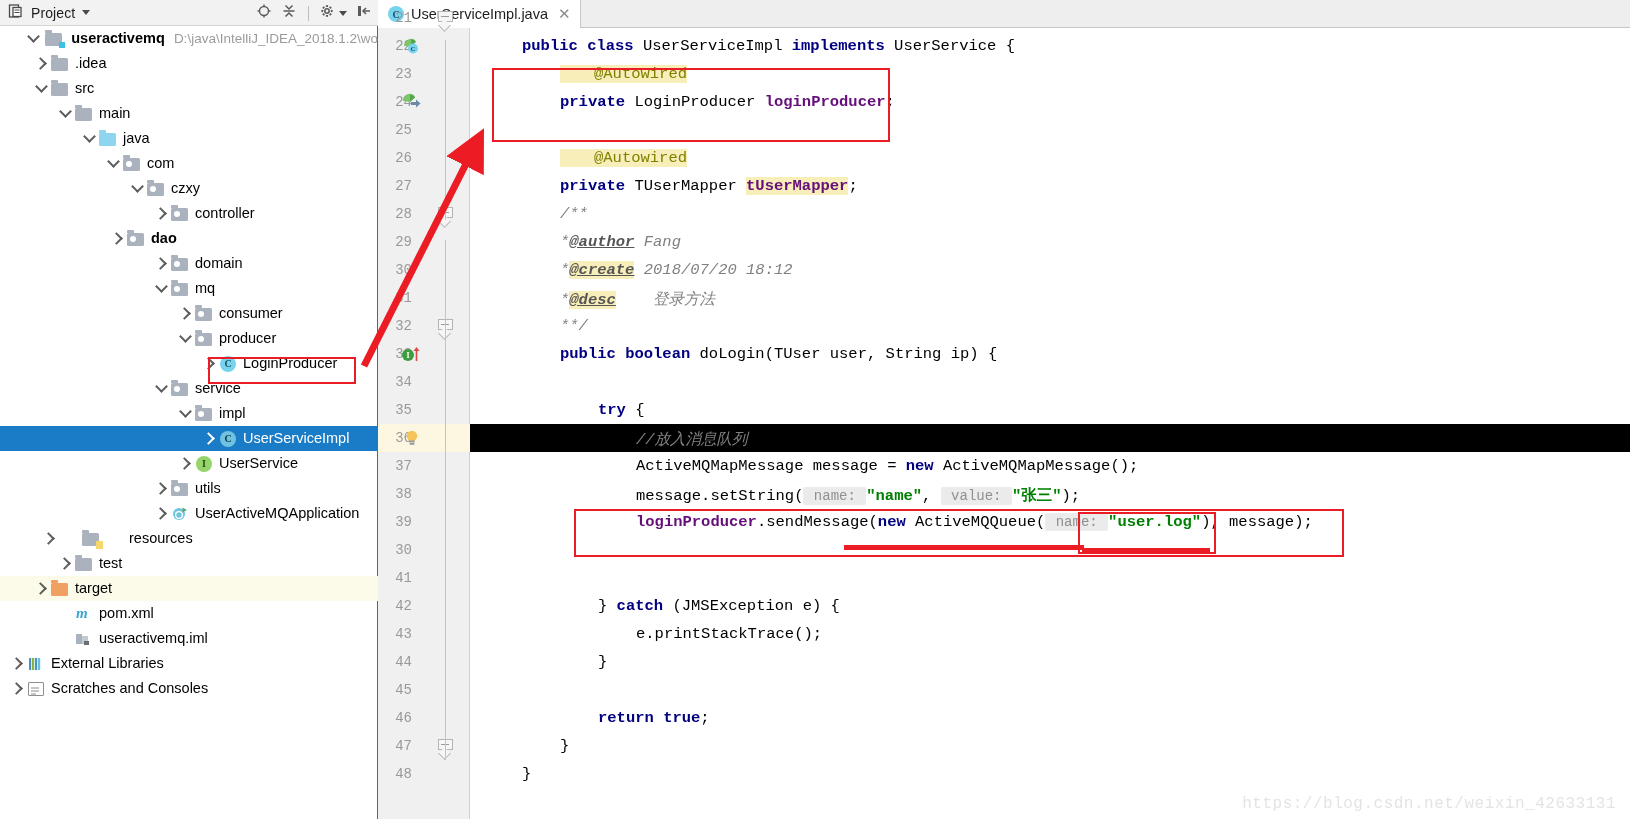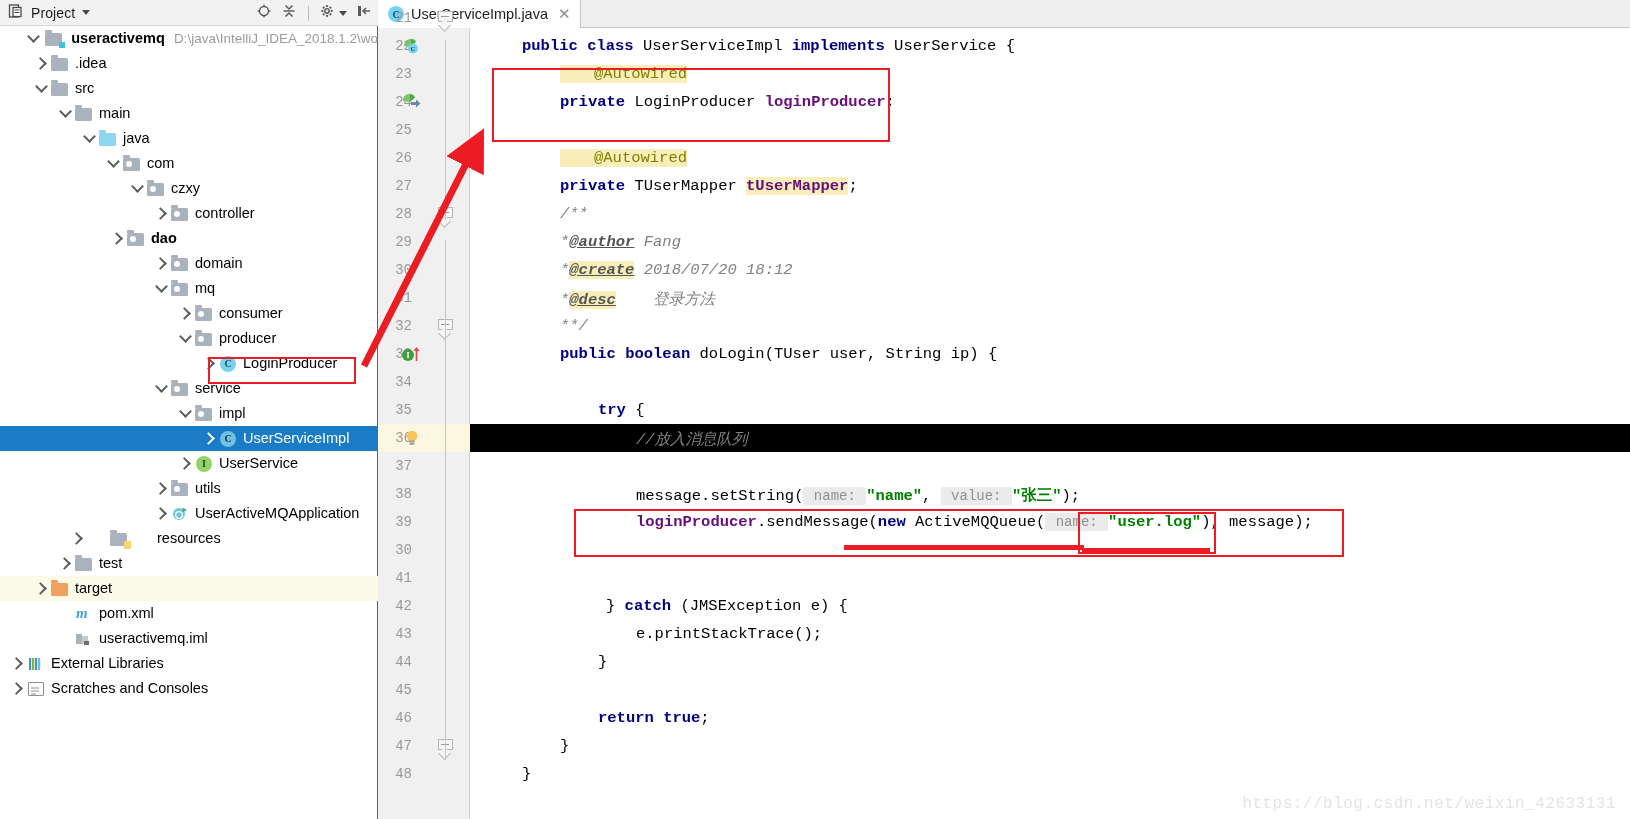--- a/index.html
+++ b/index.html
@@ -416,21 +416,21 @@
           </span>
           <span class="ic">
             <span class="run-ic"><svg width="16" height="16" viewBox="0 0 16 16">
                 <circle cx="7" cy="8" r="6" fill="#6ec5e0"></circle>
                 <circle cx="7" cy="9" r="3.4" fill="none" stroke="#ffffff" stroke-width="1.4"></circle>
                 <path d="M10.5,1.5 L15,4 L10.5,6.5 z" fill="#59a869"></path>
               </svg></span>
           </span>
           <span class="lbl">UserActiveMQApplication</span>
         </div>
-        <div class="tree-row" style="padding-left: 68px; gap: 23px;">
+        <div class="tree-row" style="padding-left: 40px; gap: 23px;">
           <span class="arrow">
             <i class="chev right"></i>
           </span>
           <span class="ic">
             <span class="fold">
               <span class="resmark"></span>
             </span>
           </span>
           <span class="lbl">resources</span>
         </div>
@@ -658,25 +658,26 @@
         <div class="codeline" style="top: 144px;"><span class="txt" style="left: 90px;"><span class="kw">private </span><span class="plain">TUserMapper </span><span class="fld hlid">tUserMapper</span><span class="plain">;</span></span></div>
         <div class="codeline" style="top: 172px;"><span class="txt" style="left: 90px;"><span class="jdoc">/**</span></span></div>
         <div class="codeline" style="top: 200px;"><span class="txt" style="left: 90px;"><span class="jdoc">*</span><span class="jtag">@author</span><span class="jdoc"> Fang</span></span></div>
         <div class="codeline" style="top: 228px;"><span class="txt" style="left: 90px;"><span class="jdoc">*</span><span class="jtag hlann">@create</span><span class="jdoc"> 2018/07/20 18:12</span></span></div>
         <div class="codeline" style="top: 256px;"><span class="txt" style="left: 90px;"><span class="jdoc">*</span><span class="jtag hlann">@desc</span><span class="jdoc">    登录方法</span></span></div>
         <div class="codeline" style="top: 284px;"><span class="txt" style="left: 90px;"><span class="jdoc">**/</span></span></div>
         <div class="codeline" style="top: 312px;"><span class="txt" style="left: 90px;"><span class="kw">public </span><span class="kw">boolean </span><span class="plain">doLogin(TUser user, String ip) {</span></span></div>
         <div class="codeline" style="top: 340px;"><span class="txt" style="left: 14px;"></span></div>
         <div class="codeline" style="top: 368px;"><span class="txt" style="left: 128px;"><span class="kw">try </span><span class="plain">{</span></span></div>
         <div class="codeline hl" style="top: 396px;"><span class="txt" style="left: 166px;"><span class="cmt">//放入消息队列</span></span></div>
+        <div class="codeline" style="top: 424px;"><span class="txt" style="left: 166px;"><span class="plain">ActiveMQMapMessage message = </span><span class="kw">new </span><span class="plain">ActiveMQMapMessage();</span></span></div>
         <div class="codeline" style="top: 452px;"><span class="txt" style="left: 166px;"><span class="plain">message.setString(</span><span class="hint"> name: </span><span class="str">"name"</span><span class="plain">, </span><span class="hint"> value: </span><span class="str">"张三"</span><span class="plain">);</span></span></div>
         <div class="codeline" style="top: 480px;"><span class="txt" style="left: 166px;"><span class="fld">loginProducer</span><span class="plain">.sendMessage(</span><span class="kw">new </span><span class="plain">ActiveMQQueue(</span><span class="hint"> name: </span><span class="str">"user.log"</span><span class="plain">), message);</span></span></div>
         <div class="codeline" style="top: 508px;"><span class="txt" style="left: 14px;"></span></div>
         <div class="codeline" style="top: 536px;"><span class="txt" style="left: 14px;"></span></div>
-        <div class="codeline" style="top: 564px;"><span class="txt" style="left: 136px;"><span class="plain">} </span><span class="kw">catch </span><span class="plain">(JMSException e) {</span></span></div>
+        <div class="codeline" style="top: 564px;"><span class="txt" style="left: 128px;"><span class="plain">} </span><span class="kw">catch </span><span class="plain">(JMSException e) {</span></span></div>
         <div class="codeline" style="top: 592px;"><span class="txt" style="left: 166px;"><span class="plain">e.printStackTrace();</span></span></div>
         <div class="codeline" style="top: 620px;"><span class="txt" style="left: 128px;"><span class="plain">}</span></span></div>
         <div class="codeline" style="top: 648px;"><span class="txt" style="left: 14px;"></span></div>
         <div class="codeline" style="top: 676px;"><span class="txt" style="left: 128px;"><span class="kw">return </span><span class="kw">true</span><span class="plain">;</span></span></div>
         <div class="codeline" style="top: 704px;"><span class="txt" style="left: 90px;"><span class="plain">}</span></span></div>
         <div class="codeline" style="top: 732px;"><span class="txt" style="left: 52px;"><span class="plain">}</span></span></div>
       </div>
 
     <div class="redbox" style="left:114px; top:68px; width:398px; height:74px;"></div>
 

